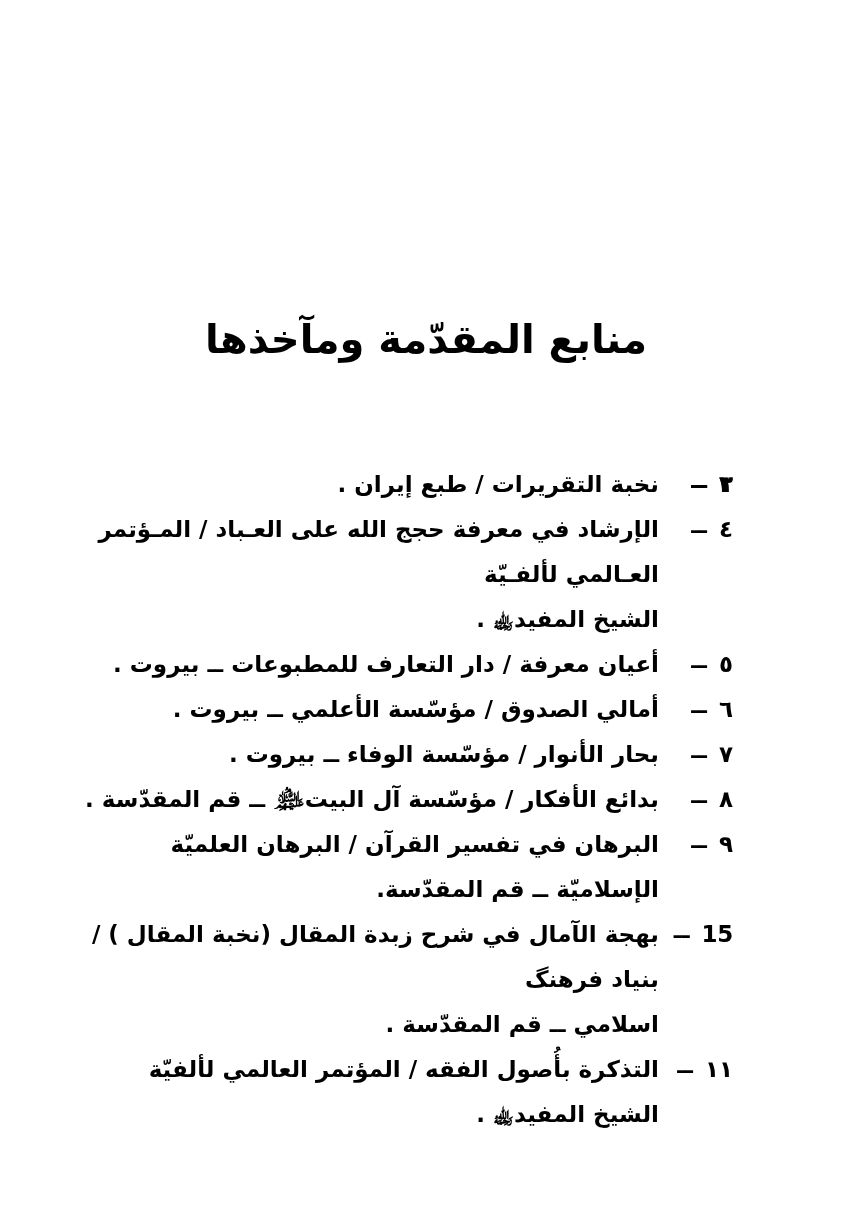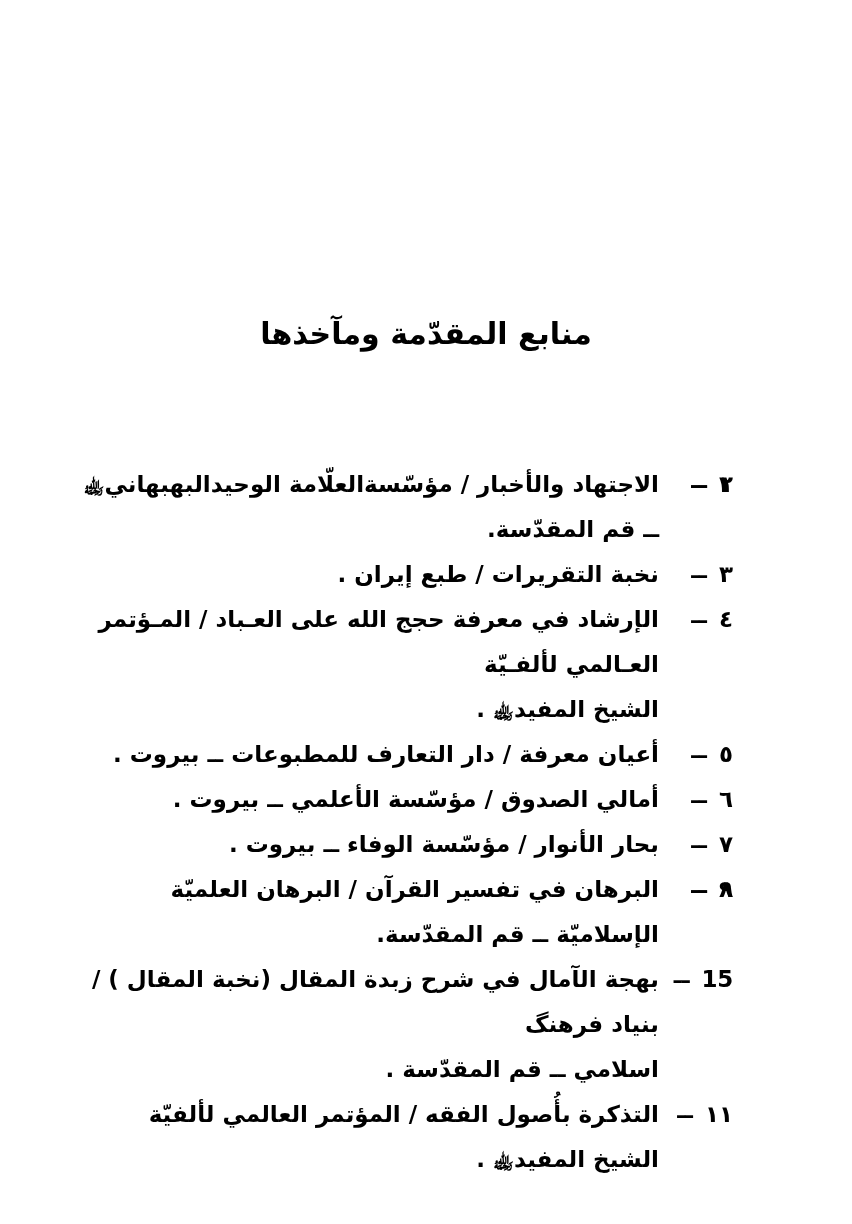--- a/index.html
+++ b/index.html
@@ -16,21 +16,21 @@
     overflow: hidden;
   }
   .page-title {
     position: absolute;
     top: 316px;
     left: 0;
     width: 100%;
     margin: 0;
     text-align: center;
     direction: rtl;
-    font-size: 30px;
+    font-size: 40px;
     font-weight: bold;
     letter-spacing: -0.5px;
   }
   .biblio-list {
     position: absolute;
     top: 462px;
     right: 119px;
     width: 650px;
     direction: rtl;
     text-align: right;
@@ -58,25 +58,25 @@
     white-space: pre-line;
   }
 </style>
 </head>
 <body>
 
 <h1 class="page-title">منابع المقدّمة ومآخذها</h1>
 
 <div class="biblio-list" id="biblio-list">
     <div class="item"><span class="marker"><span class="num">١</span><span class="dash">ــ</span></span></div>
-    <div class="item"><span class="marker"><span class="num">٢</span><span class="dash">ــ</span></span><span class="text">الاجتهاد والأخبار / مؤسّسةالعلّامة الوحيدالبهبهاني﵀ ــ قم المقدّسة.</span></div>
+    <div class="item"><span class="marker"><span class="num">٢</span><span class="dash">ــ</span></span></div>
     <div class="item"><span class="marker"><span class="num">٣</span><span class="dash">ــ</span></span><span class="text">نخبة التقريرات / طبع إيران .</span></div>
     <div class="item"><span class="marker"><span class="num">٤</span><span class="dash">ــ</span></span><span class="text">الإرشاد في معرفة حجج الله على العـباد / المـؤتمر العـالمي لألفـيّة
 الشيخ المفيد﵀ .</span></div>
     <div class="item"><span class="marker"><span class="num">٥</span><span class="dash">ــ</span></span><span class="text">أعيان معرفة / دار التعارف للمطبوعات ــ بيروت .</span></div>
     <div class="item"><span class="marker"><span class="num">٦</span><span class="dash">ــ</span></span><span class="text">أمالي الصدوق / مؤسّسة الأعلمي ــ بيروت .</span></div>
     <div class="item"><span class="marker"><span class="num">٧</span><span class="dash">ــ</span></span><span class="text">بحار الأنوار / مؤسّسة الوفاء ــ بيروت .</span></div>
-    <div class="item"><span class="marker"><span class="num">٨</span><span class="dash">ــ</span></span></div>
+    <div class="item"><span class="marker"><span class="num">٨</span><span class="dash">ــ</span></span><span class="text">بدائع الأفكار / مؤسّسة آل البيت﵈ ــ قم المقدّسة .</span></div>
     <div class="item"><span class="marker"><span class="num">٩</span><span class="dash">ــ</span></span><span class="text">البرهان في تفسير القرآن / البرهان العلميّة الإسلاميّة ــ قم المقدّسة.</span></div>
     <div class="item"><span class="marker"><span class="num">15</span><span class="dash">ــ</span></span><span class="text">بهجة الآمال في شرح زبدة المقال (نخبة المقال ) / بنياد فرهنگ
 اسلامي ــ قم المقدّسة .</span></div>
     <div class="item"><span class="marker"><span class="num">١١</span><span class="dash">ــ</span></span><span class="text">التذكرة بأُصول الفقه / المؤتمر العالمي لألفيّة الشيخ المفيد﵀ .</span></div>
   </div>
 
 </body></html>

